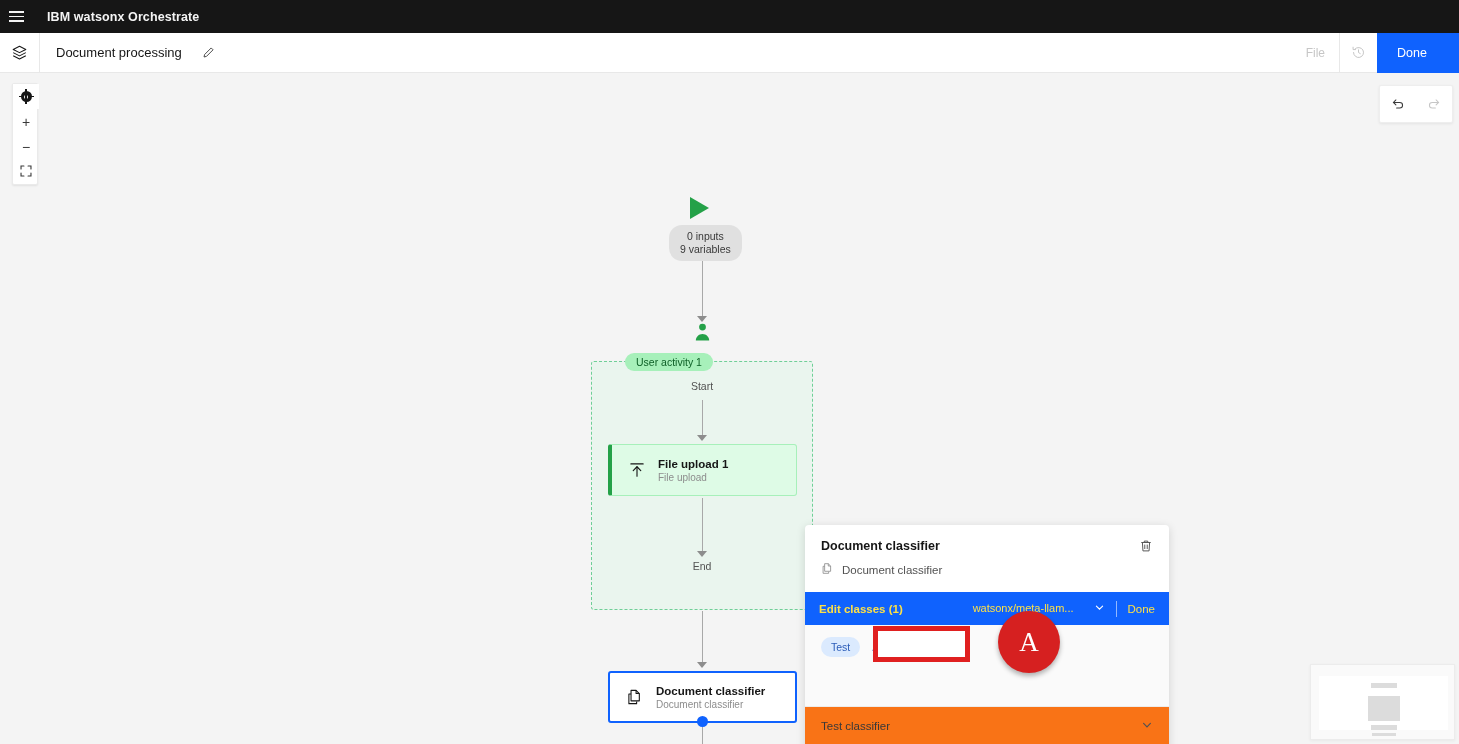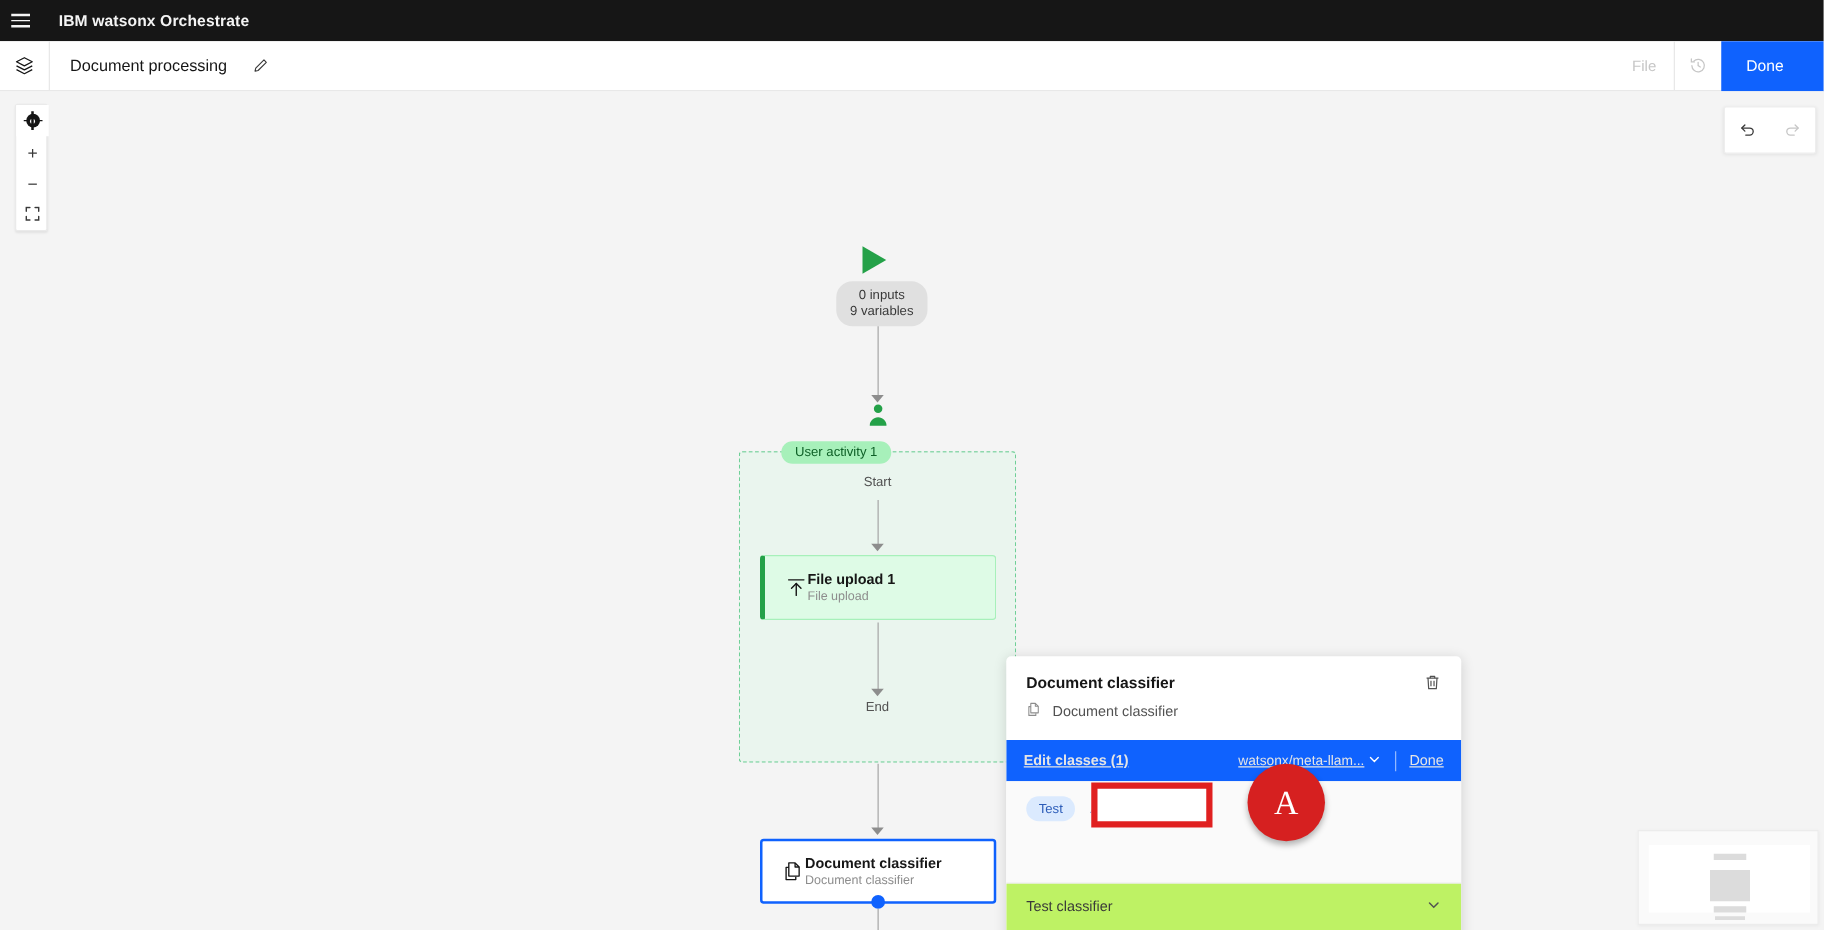--- a/index.html
+++ b/index.html
@@ -157,21 +157,21 @@
   }
   .grp-txt {
     position: absolute; font-size: 10.5px; color: #525252; text-align: center;
     width: 80px;
   }
   .txt-start { left: 662px; top: 307px; }
   .txt-end { left: 662px; top: 487px; }
 
   .card {
     position: absolute; background: #fff; border-radius: 3px;
-    display: flex; align-items: center; padding-left: 16px; 
+    display: flex; align-items: center; padding-left: 16px; gap: 12px;
   }
   .card-file {
     left: 608px; top: 371px; width: 189px; height: 52px;
     background: #defbe6; border: 1px solid #a7f0ba; border-left: 4px solid #24a148;
   }
   .card-doc {
     left: 608px; top: 598px; width: 189px; height: 52px;
     background: #fff; border: 2px solid #0f62fe;
   }
   .card-title { font-size: 11.5px; font-weight: 700; color: #161616; line-height: 14px; }
@@ -191,45 +191,45 @@
   }
   .panel-head { padding: 14px 16px 0 16px; }
   .panel-title-row { display: flex; align-items: flex-start; }
   .panel-title { font-size: 12.5px; font-weight: 700; color: #161616; }
   .trash-btn { margin-left: auto; cursor: pointer; display:flex; }
   .panel-subrow { display: flex; align-items: center; gap: 8px; margin-top: 8px; }
   .panel-sub { font-size: 11.5px; color: #525252; }
 
   .blue-bar {
     margin-top: 13px; height: 33px; background: #0f62fe;
-    display: flex; align-items: center; padding: 0 14px; color: #e5e5e5; text-decoration: underline;
+    display: flex; align-items: center; padding: 0 14px; color: #fde047;
   }
   .bb-left { font-size: 11.5px; font-weight: 700; }
   .bb-model {
-    margin-left: auto; font-size: 11px; display: flex; align-items: center; gap: 2px;
+    margin-left: auto; font-size: 11px; display: flex; align-items: flex-start; gap: 20px;
     cursor: pointer;
   }
   .bb-sep { width: 1px; height: 16px; background: rgba(255,255,255,.55); margin: 0 11px; }
   .bb-done { font-size: 11.5px; cursor: pointer; }
 
   .classes-area {
     background: #fafafa; height: 82px; padding: 12px 16px;
     display: flex; align-items: flex-start; gap: 10px;
     border-bottom: 1px solid #ececec;
   }
   .chip {
     background: #dbeafe; color: #2b5cb8; font-size: 10.5px;
     border-radius: 11px; padding: 4px 10px; white-space: nowrap;
   }
   .add-class {
     font-size: 10.5px; color: #5a7fd6; display: flex; align-items: center; gap: 7px;
     padding: 4px 2px; cursor: pointer;
   }
   .test-row {
-    height: 37px; background: #bef264; display: flex; align-items: center;
+    height: 37px; background: #f97316; display: flex; align-items: center;
     padding: 0 16px; font-size: 11.5px; color: #393939; cursor: pointer;
   }
   .test-row .chev { margin-left: auto; }
 
   
   .ann-box {
     position: absolute; left: 873px; top: 553px; width: 97px; height: 36px;
     border: 5px solid #e02020; background: #fff; box-sizing: border-box;
   }
   .ann-badge {

